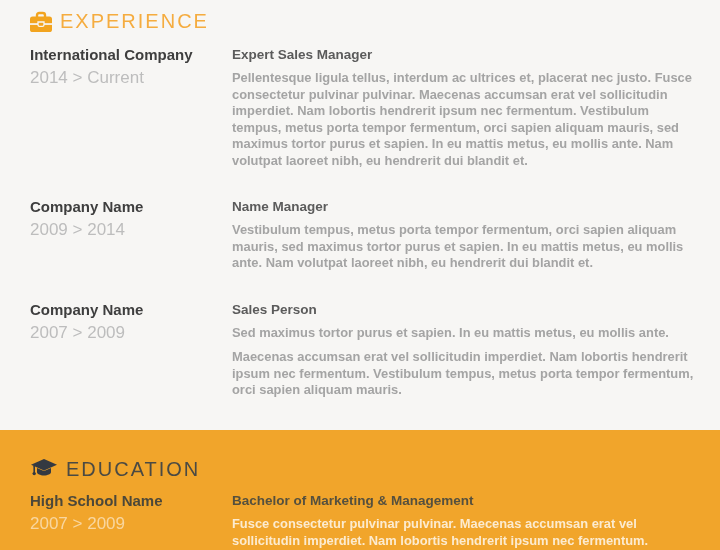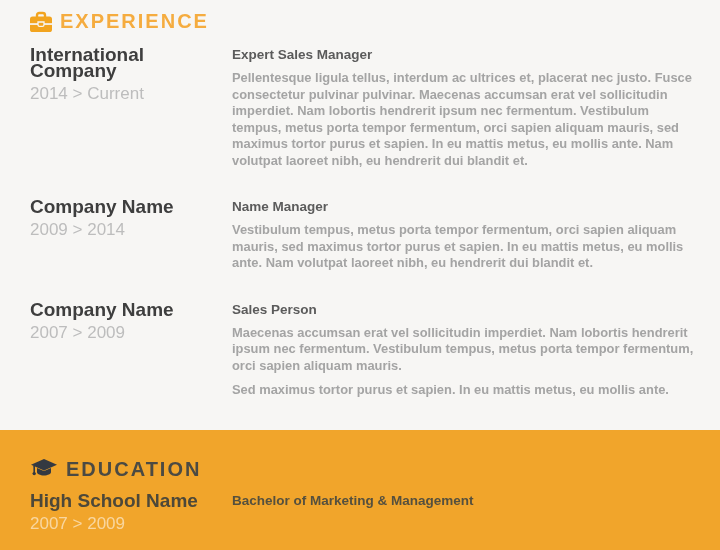--- a/index.html
+++ b/index.html
@@ -6,26 +6,26 @@
   body {
     width: 720px; height: 550px;
     background: #F7F6F4;
     font-family: "Liberation Sans", sans-serif;
     position: relative;
     overflow: hidden;
   }
   .white-section { padding: 9px 22px 0 30px; }
   .heading-row { display: flex; align-items: center; gap: 8px; height: 25px; margin-bottom: 13px; }
   .heading-row .icon { display: inline-flex; align-items: center; }
-  .heading-text { font-size: 20px; letter-spacing: 2px; font-weight: 700; }
+  .heading-text { font-size: 20px; letter-spacing: 2px; font-weight: 400; }
   .exp-heading .heading-text { color: #F5AC3F; }
   .edu-heading .heading-text { color: #4B4A43; }
 
   .entry { display: grid; grid-template-columns: 202px 1fr; margin-bottom: 30px; }
-  .company { font-size: 19px; font-weight: 700; color: #3E3E3E; line-height: 16px; }
+  .company { font-size: 15px; font-weight: 700; color: #3E3E3E; line-height: 16px; }
   .period { font-size: 17px; color: #BDBDBD; margin-top: 5px; }
   .role { font-size: 13.5px; font-weight: 700; color: #5B5B5B; line-height: 16px; margin: 0 0 7px 0; }
   .desc { font-size: 12.9px; line-height: 16.5px; color: #A4A4A4; margin: 0 0 8px 0; font-weight: bold; }
   .desc:last-child { margin-bottom: 0; }
 
   .orange-section {
     position: absolute; left: 0; top: 430px;
     width: 720px; height: 120px;
     background: #F1A52B;
     padding: 27px 22px 0 30px;
@@ -76,22 +76,22 @@
     </div>
   </div>
 
   <div class="entry">
     <div class="entry-left">
       <div class="company">Company Name</div>
       <div class="period">2007 &gt; 2009</div>
     </div>
     <div class="entry-right">
       <div class="role">Sales Person</div>
+      <p class="desc">Sed maximus tortor purus et sapien. In eu mattis metus, eu mollis ante.</p>
       <p class="desc">Maecenas accumsan erat vel sollicitudin imperdiet. Nam lobortis hendrerit ipsum nec fermentum. Vestibulum tempus, metus porta tempor fermentum, orci sapien aliquam mauris.</p>
-      <p class="desc">Sed maximus tortor purus et sapien. In eu mattis metus, eu mollis ante.</p>
     </div>
   </div>
 
 </div>
 
 <div class="orange-section">
 
   <div class="heading-row edu-heading">
     <span class="icon">
       <svg width="28" height="23" viewBox="0 0 28 23">
@@ -104,16 +104,17 @@
     <span class="heading-text">EDUCATION</span>
   </div>
 
   <div class="entry">
     <div class="entry-left">
       <div class="company">High School Name</div>
       <div class="period">2007 &gt; 2009</div>
     </div>
     <div class="entry-right">
       <div class="role">Bachelor of Marketing &amp; Management</div>
+      <p class="desc">Fusce consectetur pulvinar pulvinar. Maecenas accumsan erat vel sollicitudin imperdiet. Nam lobortis hendrerit ipsum nec fermentum.</p>
     </div>
   </div>
 
 </div>
 
 </body></html>

